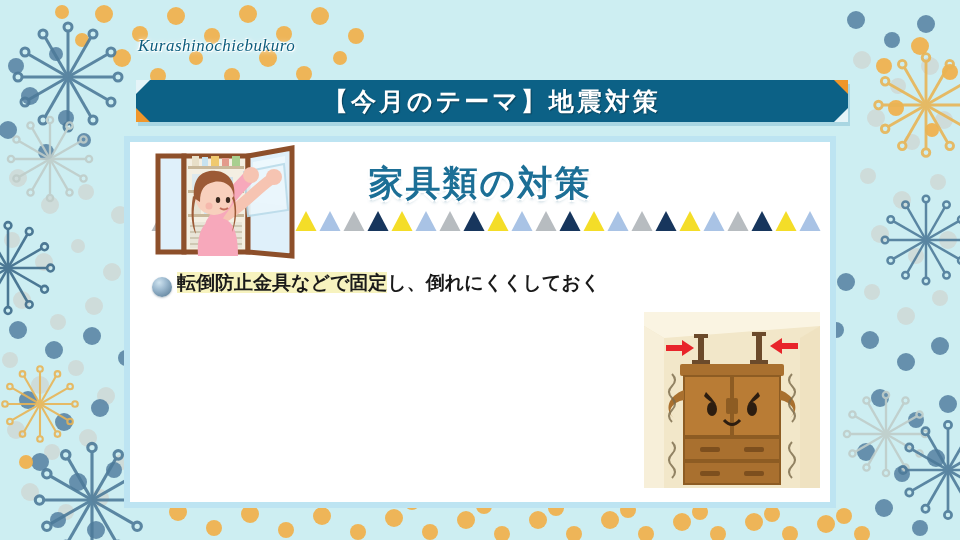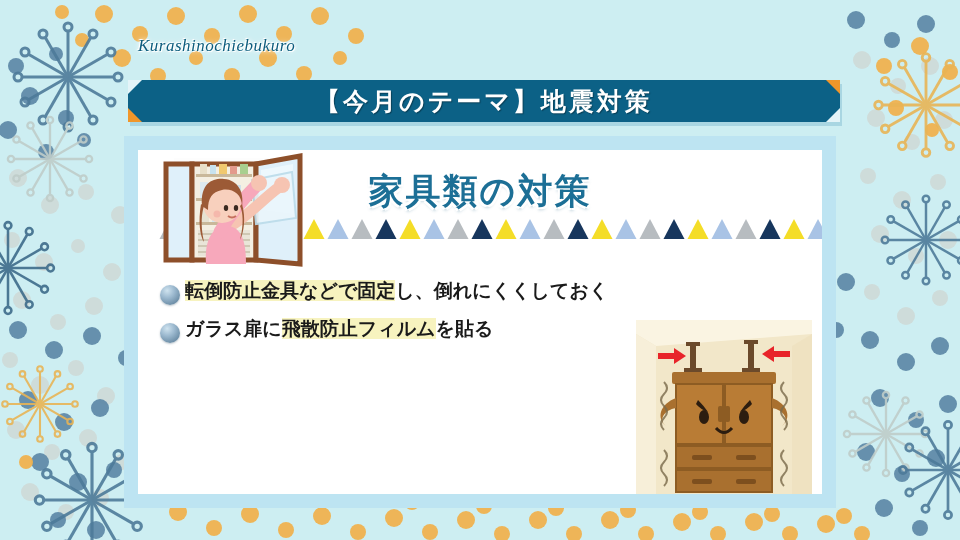--- a/index.html
+++ b/index.html
@@ -17,21 +17,21 @@
   #brand {
     position:absolute; left:138px; top:36px; z-index:5;
     font-family:"Liberation Serif","DejaVu Serif",serif;
     font-style:italic; font-size:17px; font-weight:400;
     color:#0d5c7d; letter-spacing:.5px;
     text-shadow:0 0 4px #fff, 0 0 7px #fff, 1px 1px 0 #fff, -1px -1px 0 #fff;
     white-space:nowrap;
   }
 
   
-  #banner-wrap { position:absolute; left:128px; top:80px; width:660px; height:42px; z-index:5; }
+  #banner-wrap { position:absolute; left:136px; top:80px; width:660px; height:42px; z-index:5; }
   #banner-shadow {
     position:absolute; left:2px; top:4px; width:712px; height:42px;
     background:#a9d6e2;
   }
   #banner {
     position:absolute; left:0; top:0; width:712px; height:42px;
     background:#0c6186; overflow:hidden;
   }
   .corner { position:absolute; width:0; height:0; }
   .c-tl { left:0; top:0; border-top:14px solid #e4f4f8; border-right:14px solid transparent; }
@@ -40,21 +40,21 @@
   .c-br { right:0; bottom:0; border-bottom:14px solid #e4f4f8; border-left:14px solid transparent; }
   #banner-text {
     position:absolute; inset:0; display:flex; align-items:center; justify-content:center;
     color:#ffffff; font-size:25px; font-weight:700; letter-spacing:3px;
     text-shadow:1px 1px 1px rgba(0,0,0,.35);
   }
 
   
   #panel-outer {
     position:absolute; left:124px; top:136px; width:712px; height:372px; z-index:5;
-    background:#bde4f2; padding:14px;
+    background:#bde4f2; padding:6px;
   }
   #panel {
     width:100%; height:100%; background:#ffffff; position:relative; overflow:hidden;
   }
 
   
   #headline {
     position:absolute; left:0; right:0; top:18px; text-align:center;
     font-size:35px; font-weight:700; color:#1c6f96; letter-spacing:2px;
     text-shadow:2px 2px 0 #fff, -2px -2px 0 #fff, 2px -2px 0 #fff, -2px 2px 0 #fff,
@@ -394,24 +394,20 @@
       <path d="M68,64 q4,3 8,0" stroke="#c4705c" stroke-width="2" fill="none"></path>
       <circle cx="57" cy="62" r="3.5" fill="#f4a9a0" opacity=".6"></circle>
     </g>
   </svg>
 
   <div id="bullets">
         <div class="bullet">
           <span class="dot"></span>
           <div class="btxt"><span><span class="hl">転倒防止金具などで固定</span><span>し、倒れにくくしておく</span></span></div>
         </div>
-        <div class="bullet">
-          <span class="dot"></span>
-          <div class="btxt"><span><span>ガラス扉に</span><span class="hl">飛散防止フィルム</span><span>を貼る</span></span></div>
-        </div>
       </div>
 
   <svg id="illus-right" viewBox="0 0 176 176" width="176" height="176" aria-hidden="true">
     <rect x="0" y="0" width="176" height="176" fill="#f2e7c9"></rect>
 
     <polygon points="0,0 176,0 176,14 20,26 0,14" fill="#faf4e2"></polygon>
     <polygon points="0,14 20,26 20,176 0,176" fill="#f7efd9"></polygon>
     <polygon points="176,14 176,176 156,176 156,26" fill="#ece0bd" opacity=".6"></polygon>
 
     <g fill="#6b4a2b">

